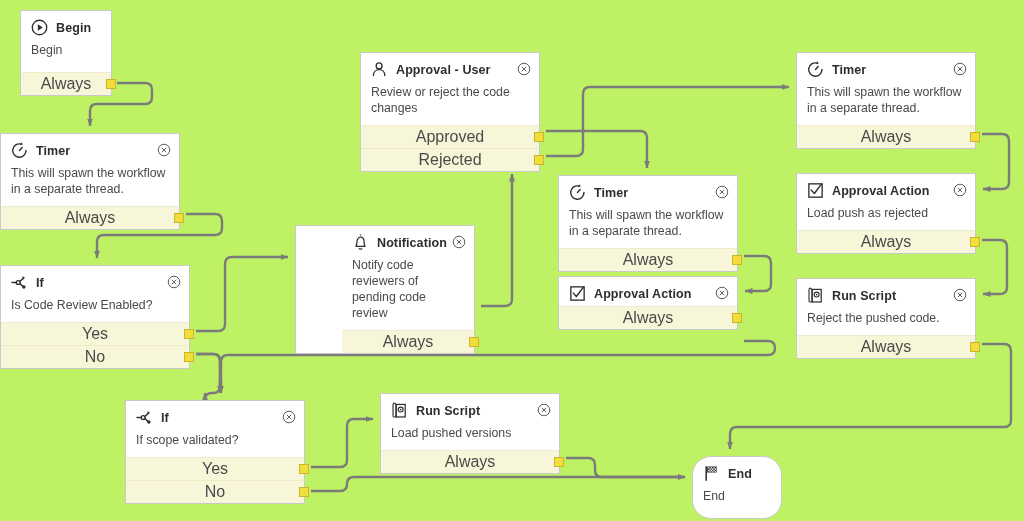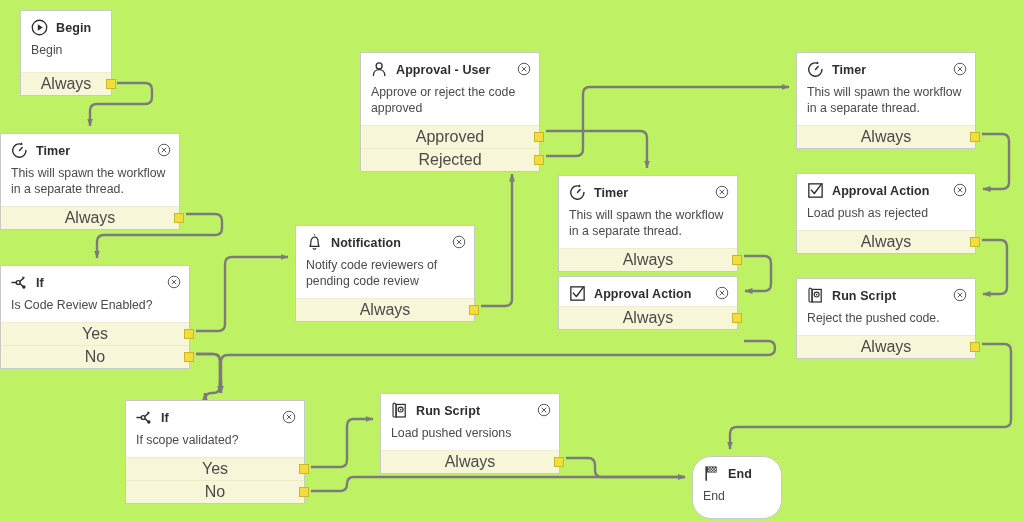--- a/index.html
+++ b/index.html
@@ -203,21 +203,21 @@
         <span>Yes</span>
         <span class="port-dot"></span>
       </div>
       <div class="port">
         <span>No</span>
         <span class="port-dot"></span>
       </div>
     </div>
   </div>
 
-  <div class="node" style="left:295px; top:225px; width:180px;">
+  <div class="node" style="left:295px; top:225px; width:180px;padding-left:46px;">
     <div class="node-head">
       <svg class="node-icon" viewBox="0 0 20 20">
         <path d="M10,2.6 C10,2.6 10,1.4 10,1.4" stroke="#2e2e2e" stroke-width="1.3"></path>
         <path d="M5.2,14 C5.2,14 6.2,12.6 6.2,9.6 C6.2,6.4 7.9,4.4 10,4.4 C12.1,4.4 13.8,6.4 13.8,9.6 C13.8,12.6 14.8,14 14.8,14 Z" fill="none" stroke="#2e2e2e" stroke-width="1.3" stroke-linejoin="round"></path>
         <path d="M8.4,16 A1.8,1.8 0 0 0 11.6,16" fill="none" stroke="#2e2e2e" stroke-width="1.3"></path>
       </svg>
       <span class="node-title">Notification</span>
       <svg class="close-icon" viewBox="0 0 16 16">
         <circle cx="8" cy="8" r="6.6" fill="none" stroke="#555" stroke-width="1.1"></circle>
         <path d="M5.4,5.4 L10.6,10.6 M10.6,5.4 L5.4,10.6" stroke="#555" stroke-width="1.1"></path>
@@ -237,21 +237,21 @@
       <svg class="node-icon" viewBox="0 0 20 20">
         <circle cx="9.6" cy="6.2" r="3.1" fill="none" stroke="#2e2e2e" stroke-width="1.4"></circle>
         <path d="M3.6,16.4 C3.6,12.4 6.3,10.2 9.6,10.2 C12.9,10.2 15.6,12.4 15.6,16.4" fill="none" stroke="#2e2e2e" stroke-width="1.4" stroke-linecap="round"></path>
       </svg>
       <span class="node-title">Approval - User</span>
       <svg class="close-icon" viewBox="0 0 16 16">
         <circle cx="8" cy="8" r="6.6" fill="none" stroke="#555" stroke-width="1.1"></circle>
         <path d="M5.4,5.4 L10.6,10.6 M10.6,5.4 L5.4,10.6" stroke="#555" stroke-width="1.1"></path>
       </svg>
     </div>
-    <div class="node-body">Approve or reject the code approved</div>
+    <div class="node-body">Review or reject the code changes</div>
     <div class="ports">
       <div class="port">
         <span>Approved</span>
         <span class="port-dot"></span>
       </div>
       <div class="port">
         <span>Rejected</span>
         <span class="port-dot"></span>
       </div>
     </div>

